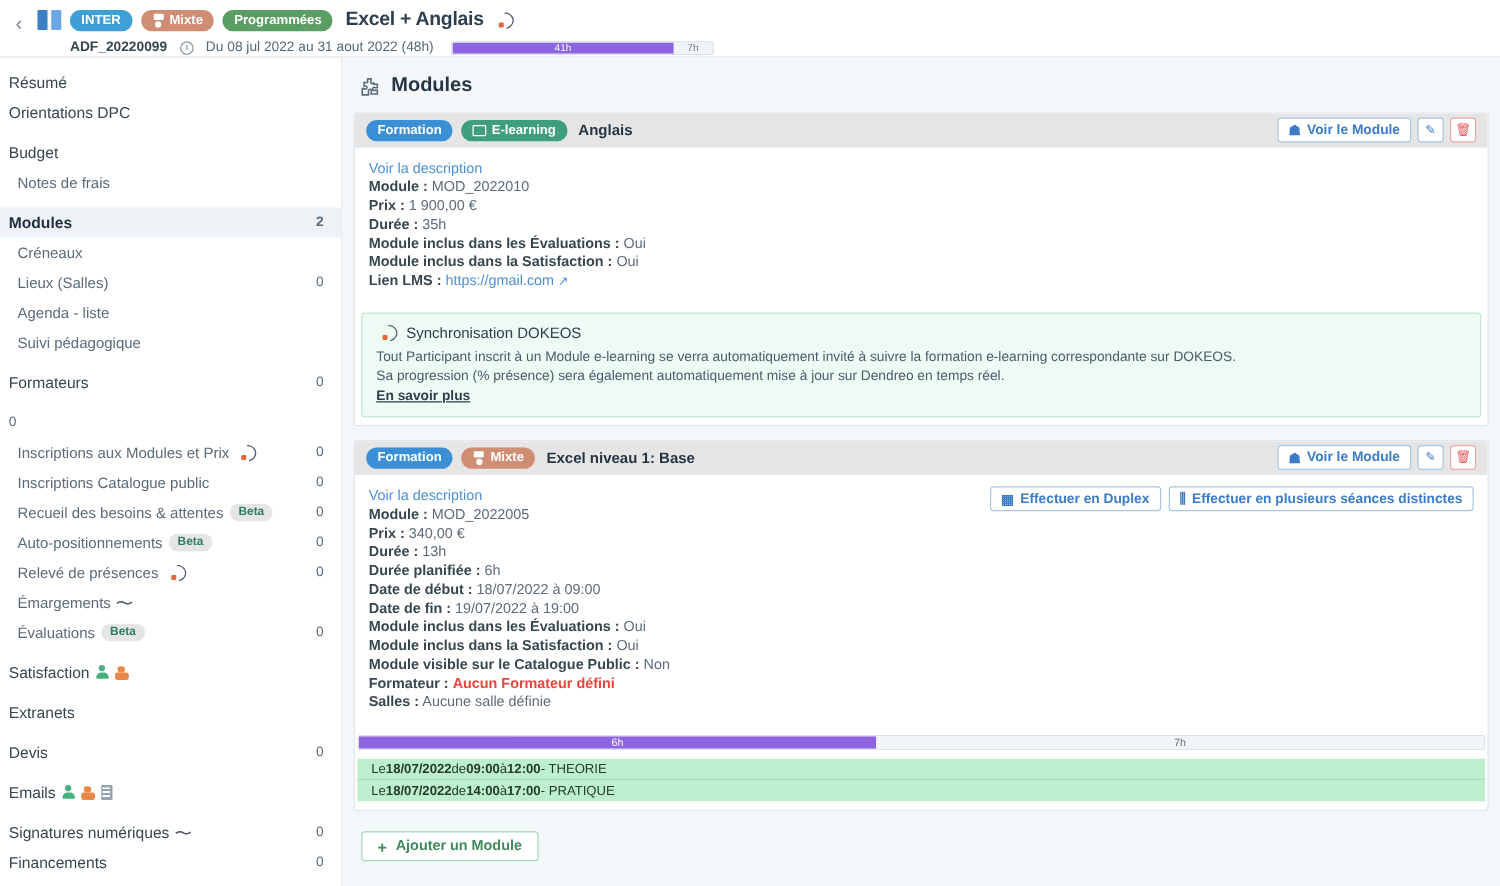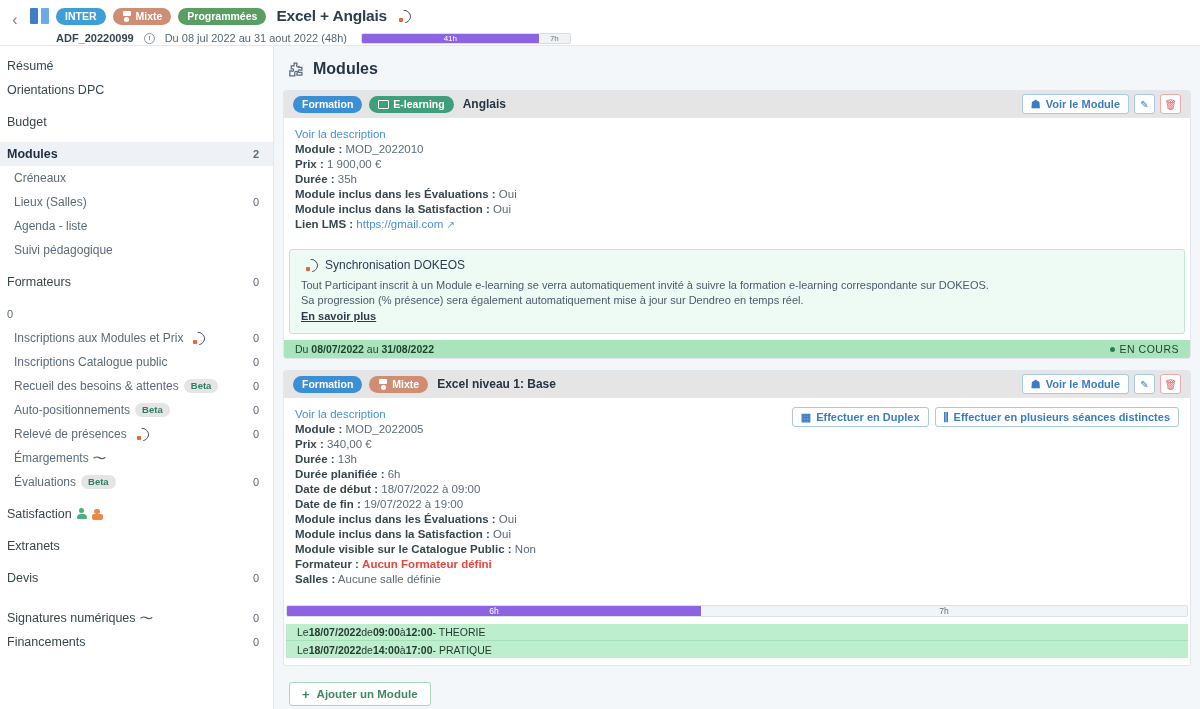--- a/index.html
+++ b/index.html
@@ -272,20 +272,26 @@
         </span>
         <span class="nav-count"></span>
       </div>
       <div class="nav-gap"></div>
       <div class="nav-item nav-l0">
         <span class="nav-label">
           <span>Budget</span>
         </span>
         <span class="nav-count"></span>
       </div>
+      <div class="nav-item nav-l1">
+        <span class="nav-label">
+          <span>Notes de frais</span>
+        </span>
+        <span class="nav-count"></span>
+      </div>
       <div class="nav-gap"></div>
       <div class="nav-item nav-l0 nav-active">
         <span class="nav-label">
           <span>Modules</span>
         </span>
         <span class="nav-count">2</span>
       </div>
       <div class="nav-item nav-l1">
         <span class="nav-label">
           <span>Créneaux</span>
@@ -386,20 +392,29 @@
         <span class="nav-count"></span>
       </div>
       <div class="nav-gap"></div>
       <div class="nav-item nav-l0">
         <span class="nav-label">
           <span>Devis</span>
         </span>
         <span class="nav-count">0</span>
       </div>
       <div class="nav-gap"></div>
+      <div class="nav-item nav-l0">
+        <span class="nav-label">
+          <span>Emails</span>
+          <span class="person-green"></span>
+          <span class="person-orange"></span>
+          <span class="building-icon"></span>
+        </span>
+        <span class="nav-count"></span>
+      </div>
       <div class="nav-gap"></div>
       <div class="nav-item nav-l0">
         <span class="nav-label">
           <span>Signatures numériques</span>
           <span class="sig-icon">〜</span>
         </span>
         <span class="nav-count">0</span>
       </div>
       <div class="nav-item nav-l0">
         <span class="nav-label">
@@ -429,24 +444,20 @@
               </button>
               <span class="icon-btn">✎</span>
               <span class="icon-btn danger">🗑</span>
             </span>
           </div>
           <div class="card-body"><div class="detail-link">Voir la description</div><div class="detail-line"><b>Module :</b> <span class="">MOD_2022010</span></div><div class="detail-line"><b>Prix :</b> <span class="">1 900,00 €</span></div><div class="detail-line"><b>Durée :</b> <span class="">35h</span></div><div class="detail-line"><b>Module inclus dans les Évaluations :</b> <span class="">Oui</span></div><div class="detail-line"><b>Module inclus dans la Satisfaction :</b> <span class="">Oui</span></div><div class="detail-line"><b>Lien LMS :</b> <span class="lms-link">https://gmail.com</span> <span class="ext-icon">↗</span></div></div>
           <div class="dokeos-box"><div class="dokeos-title">
               <span class="spin-icon"></span>
               <span>Synchronisation DOKEOS</span>
             </div><div class="dokeos-line">Tout Participant inscrit à un Module e-learning se verra automatiquement invité à suivre la formation e-learning correspondante sur DOKEOS.</div><div class="dokeos-line">Sa progression (% présence) sera également automatiquement mise à jour sur Dendreo en temps réel.</div><span class="dokeos-more">En savoir plus</span></div>
-          <div class="status-bar">
-            <span>Du <b>08/07/2022</b> au <b>31/08/2022</b></span>
-            <span class="right"><span class="dot"></span>EN COURS</span>
-          </div>
         </div>
         <div class="card">
           <div class="card-head">
             <span class="pill pill-formation">Formation</span>
             <span class="pill pill-mixte"><span class="medal-icon"></span>Mixte</span>
             <span class="module-name">Excel niveau 1: Base</span>
             <span class="head-actions">
               <button class="btn">
                 <span>☗</span>
                 <span>Voir le Module</span>

